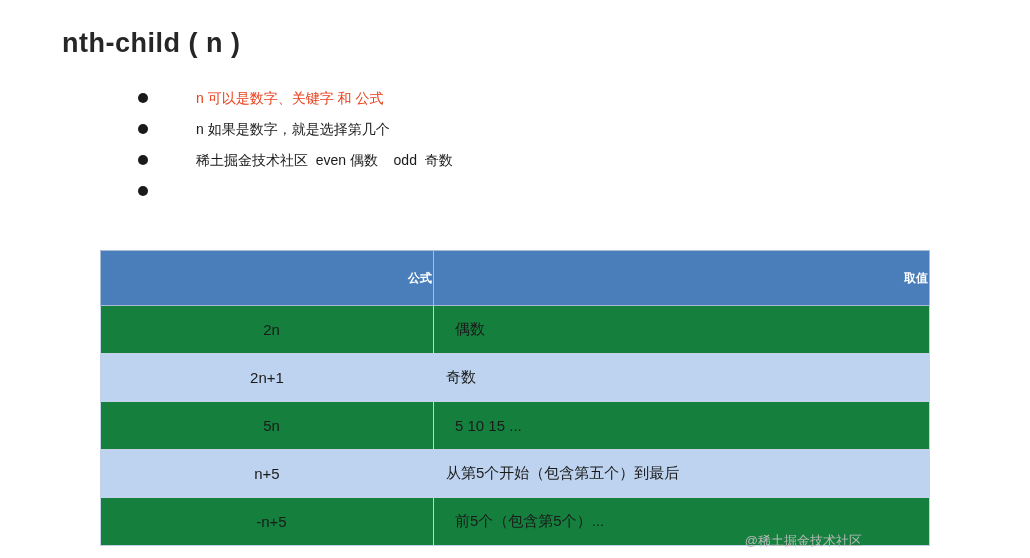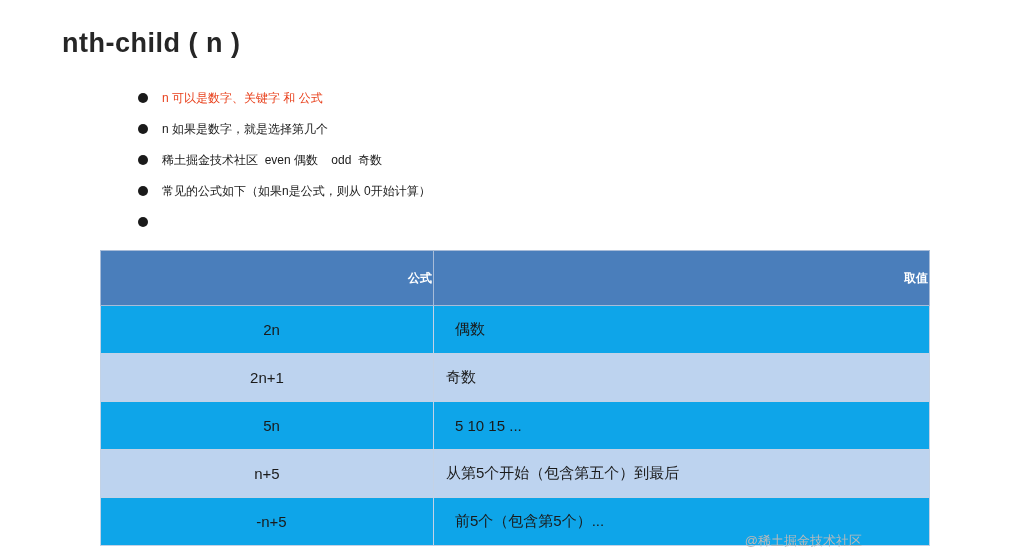--- a/index.html
+++ b/index.html
@@ -45,22 +45,22 @@
   }
   .bullet-dot {
     width: 10px;
     height: 10px;
     border-radius: 50%;
     background: #1a1a1a;
     margin-top: 7px;
     flex: 0 0 auto;
   }
   .bullet-text {
-    margin-left: 14px;
-    font-size: 12px;
+    margin-left: 48px;
+    font-size: 14px;
     color: #1a1a1a;
     line-height: 24px;
     white-space: pre;
   }
   .bullet-text.accent {
     color: #e8401c;
   }
   table.formula-table {
     position: absolute;
     left: 100px;
@@ -89,21 +89,21 @@
     text-align: center;
     width: 330px;
   }
   table.formula-table td.col-value {
     text-align: left;
   }
   table.formula-table th.col-formula {
     width: 330px;
   }
   tr.row-light td {
-    background: #0ea5e9;
+    background: #15803d;
     padding-left: 21px;
   }
   tr.row-dark td {
     background: #bdd3ef;
   }
   .watermark {
     position: absolute;
     right: 18px;
     bottom: 8px;
     font-size: 13px;
@@ -122,24 +122,20 @@
       <span class="bullet-dot"></span>
       <span class="bullet-text accent">n 可以是数字、关键字 和 公式</span>
     </div>
     <div class="bullet-row">
       <span class="bullet-dot"></span>
       <span class="bullet-text">n 如果是数字，就是选择第几个</span>
     </div>
     <div class="bullet-row">
       <span class="bullet-dot"></span>
       <span class="bullet-text">稀土掘金技术社区  even 偶数    odd  奇数</span>
-    </div>
-    <div class="bullet-row">
-      <span class="bullet-dot"></span>
-      <span class="bullet-text">常见的公式如下（如果n是公式，则从 0开始计算）</span>
     </div>
     <div class="bullet-row">
       <span class="bullet-dot"></span>
     </div>
   </div>
 
   <table class="formula-table">
     <thead>
       <tr>
         <th class="col-formula">公式</th>

